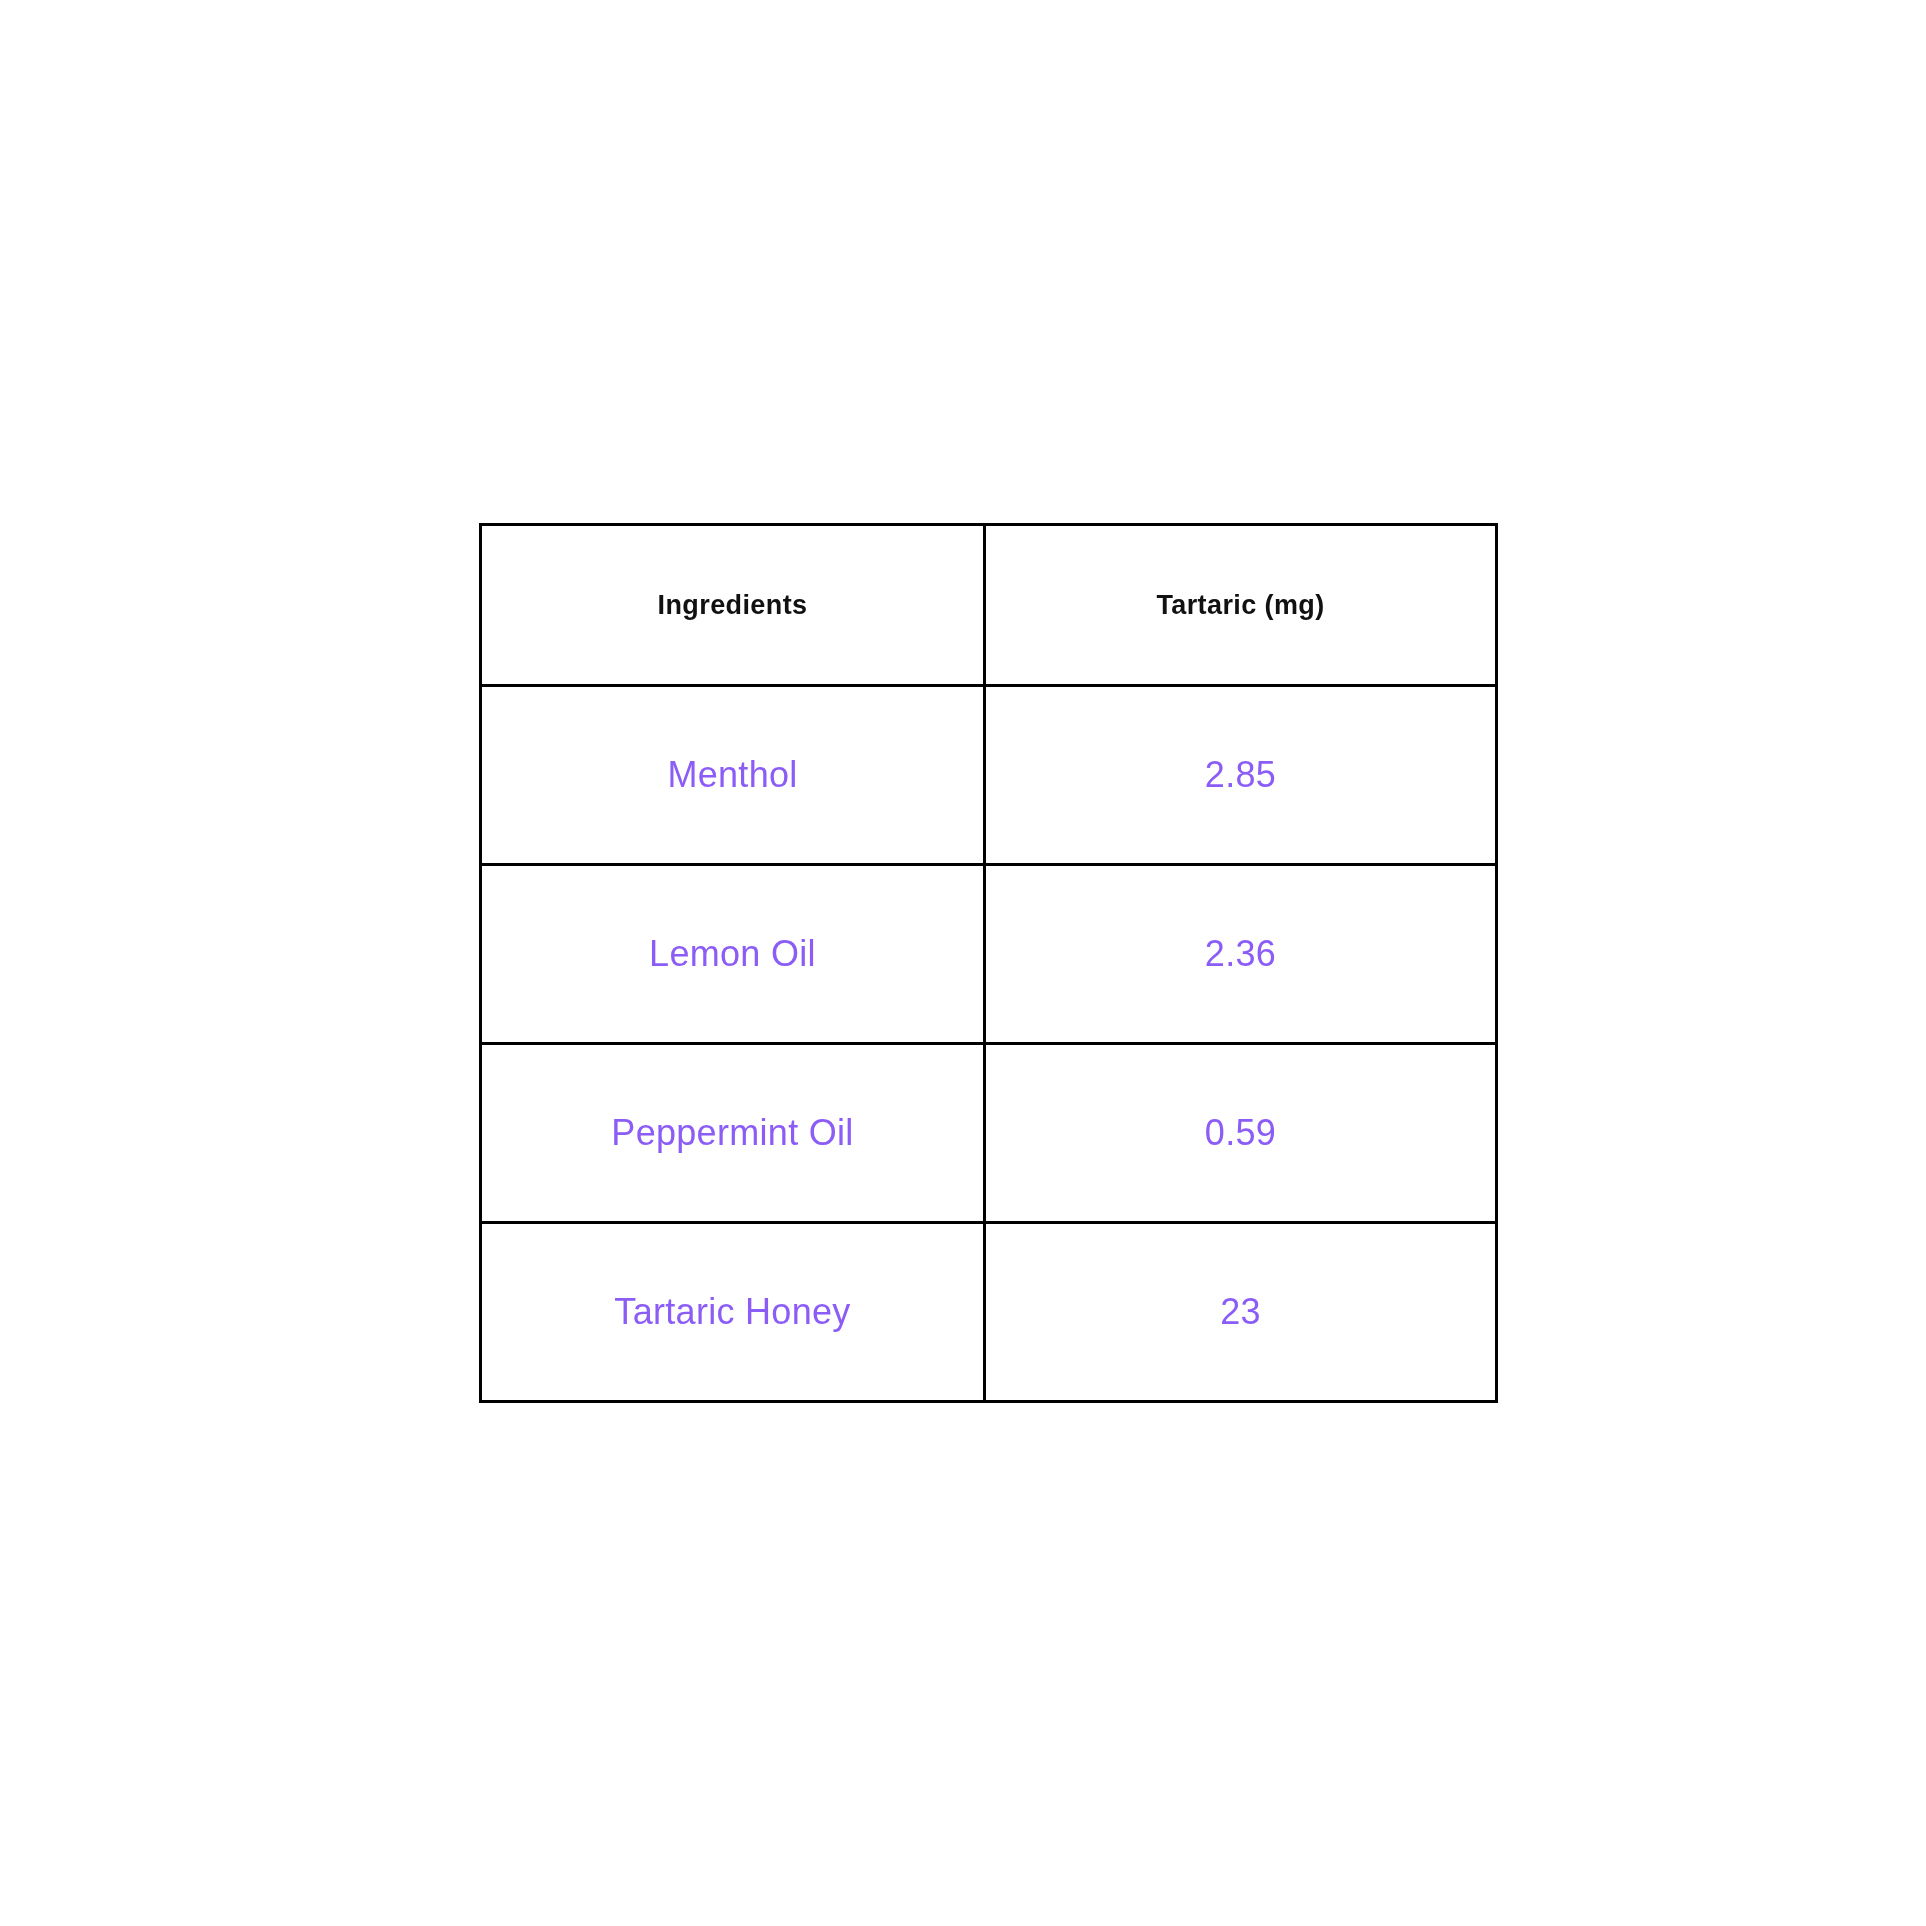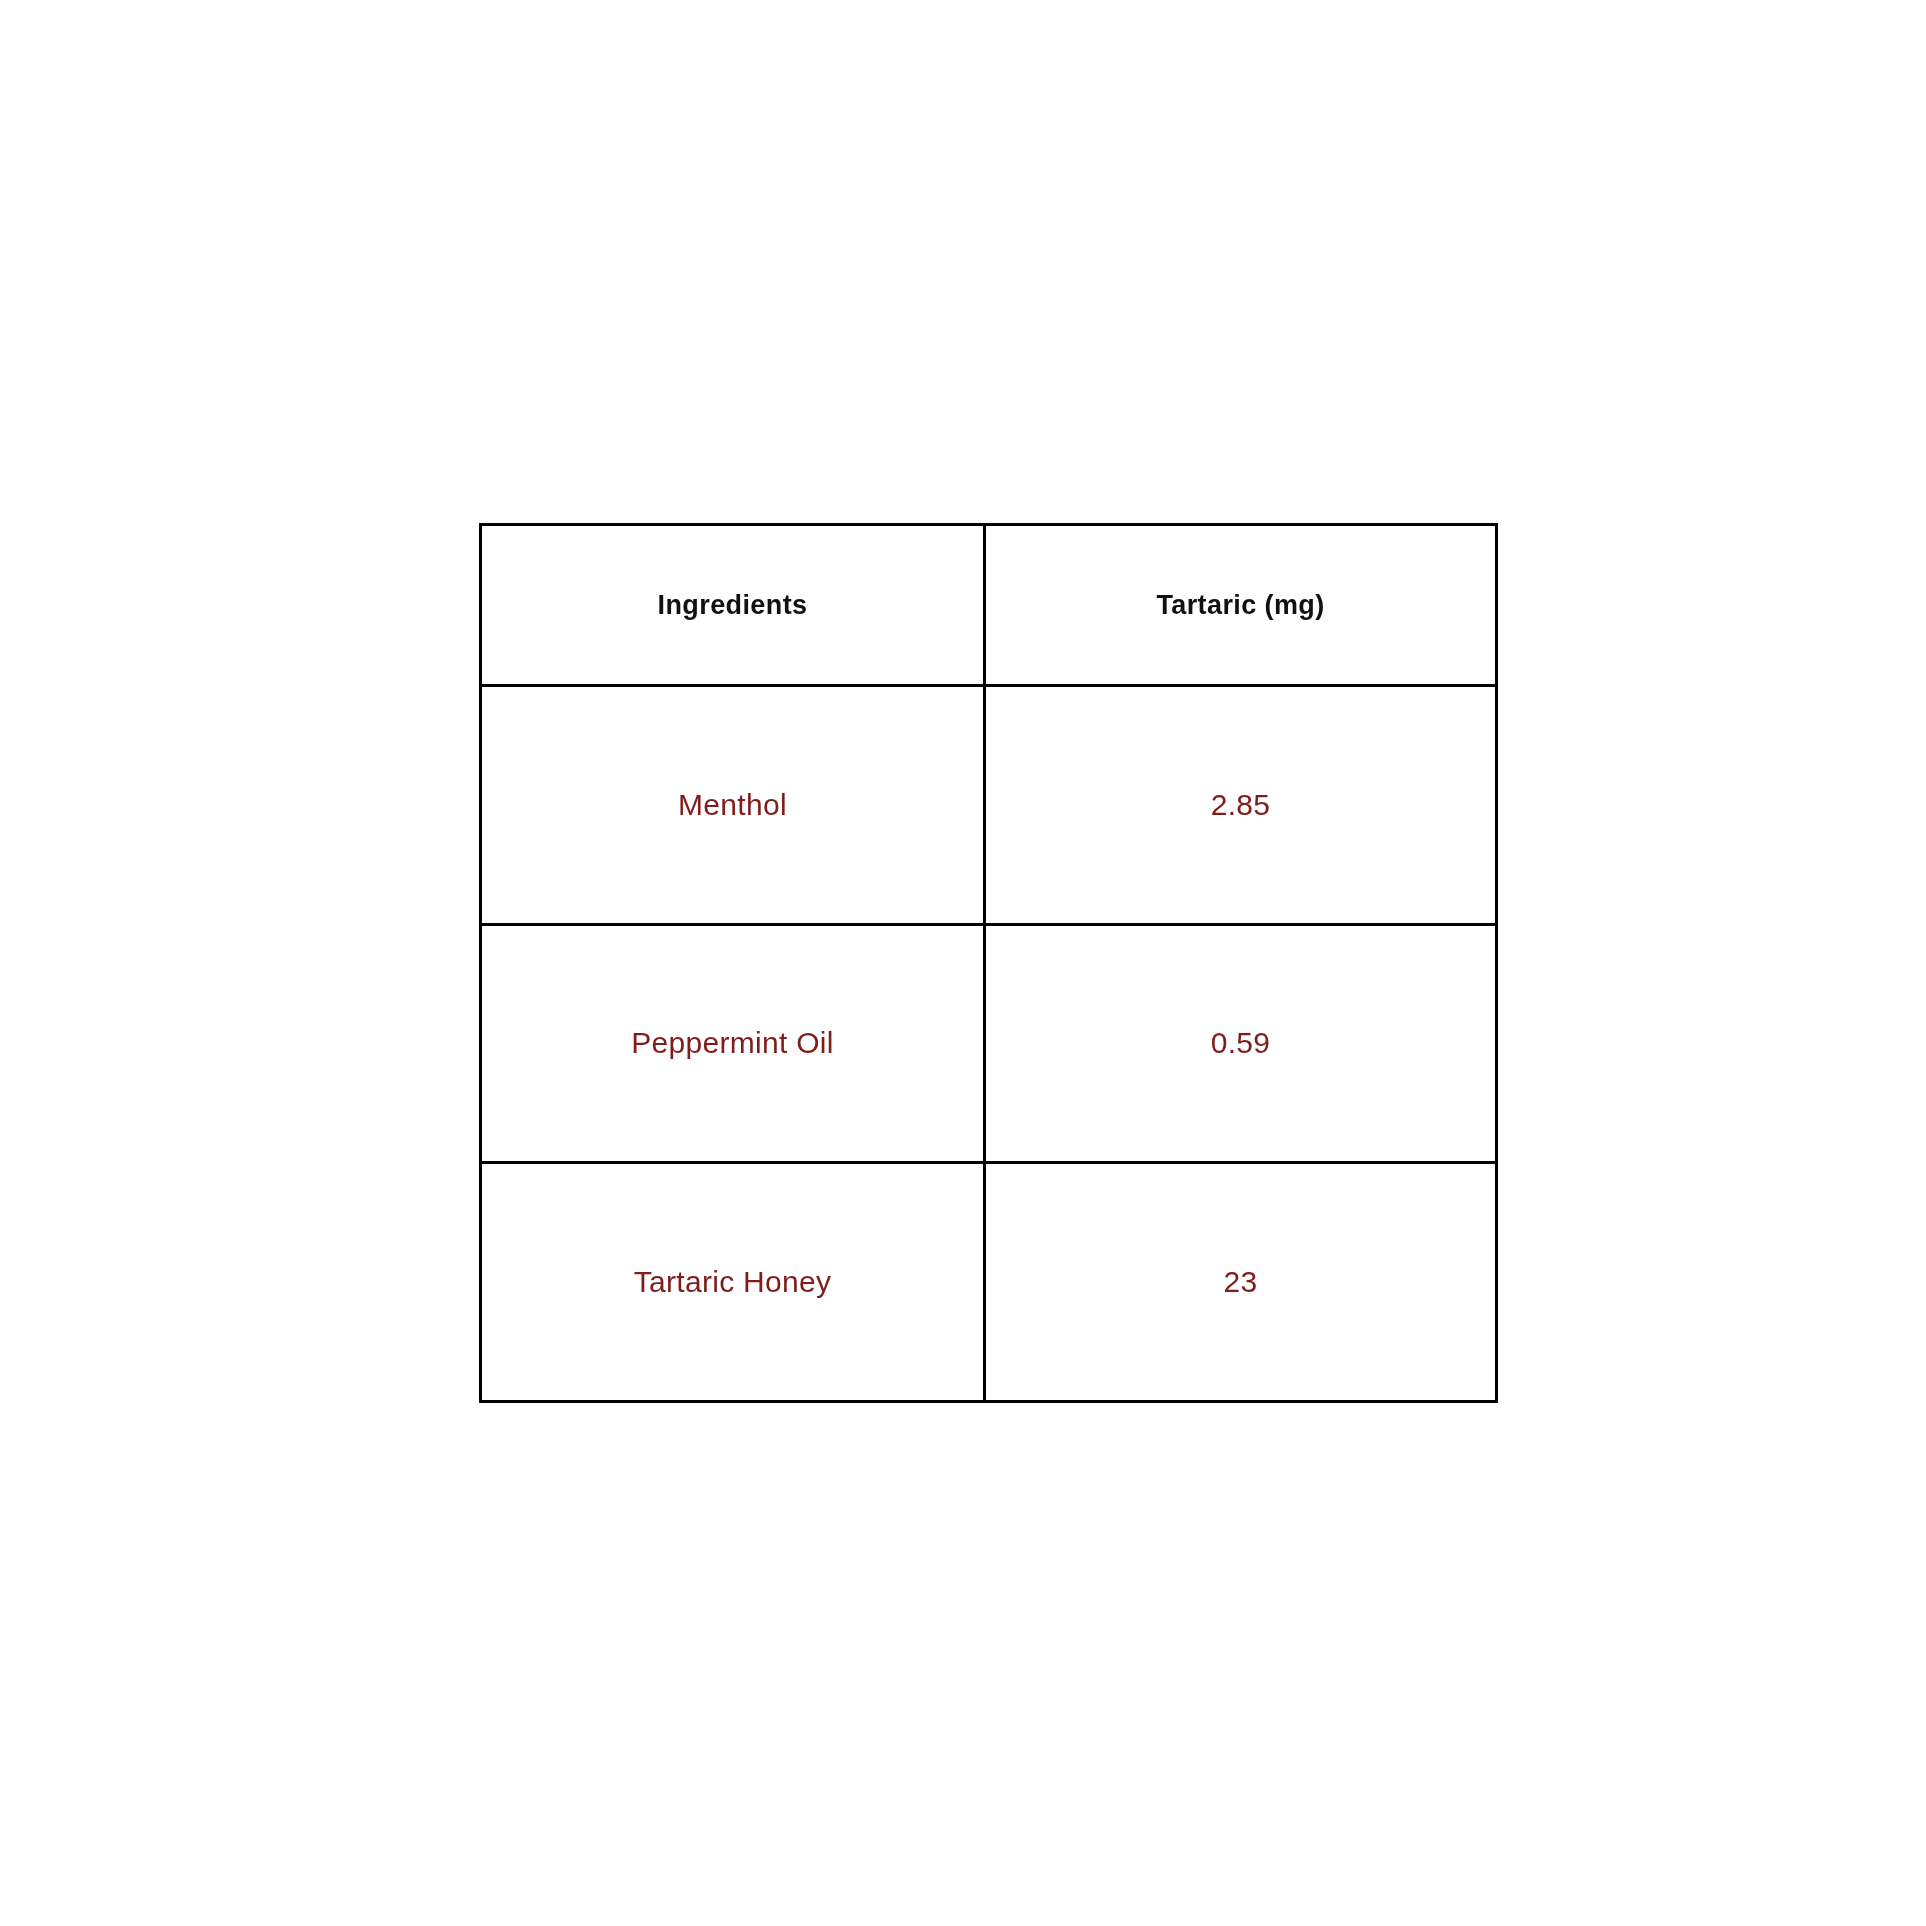--- a/index.html
+++ b/index.html
@@ -33,24 +33,24 @@
     padding: 16px;
     overflow: hidden;
   }
   .ingredients-table th {
     font-size: 27px;
     font-weight: bold;
     letter-spacing: 0.4px;
     color: #111111;
   }
   .ingredients-table td {
-    font-size: 30px;
+    font-size: 36px;
     font-weight: normal;
     letter-spacing: 0.3px;
-    color: #7f1d1d;
+    color: #8b5cf6;
   }
   col.col-ingredient { width: 504px; }
   col.col-quantity   { width: 512px; }
 </style>
 </head>
 <body>
 
 <table class="ingredients-table">
   <colgroup>
     <col class="col-ingredient">
@@ -61,20 +61,24 @@
       <th>Ingredients</th>
       <th>Tartaric (mg)</th>
     </tr>
   </thead>
   <tbody>
     <tr>
       <td>Menthol</td>
       <td>2.85</td>
     </tr>
     <tr>
+      <td>Lemon Oil</td>
+      <td>2.36</td>
+    </tr>
+    <tr>
       <td>Peppermint Oil</td>
       <td>0.59</td>
     </tr>
     <tr>
       <td>Tartaric Honey</td>
       <td>23</td>
     </tr>
   </tbody>
 </table>
 

